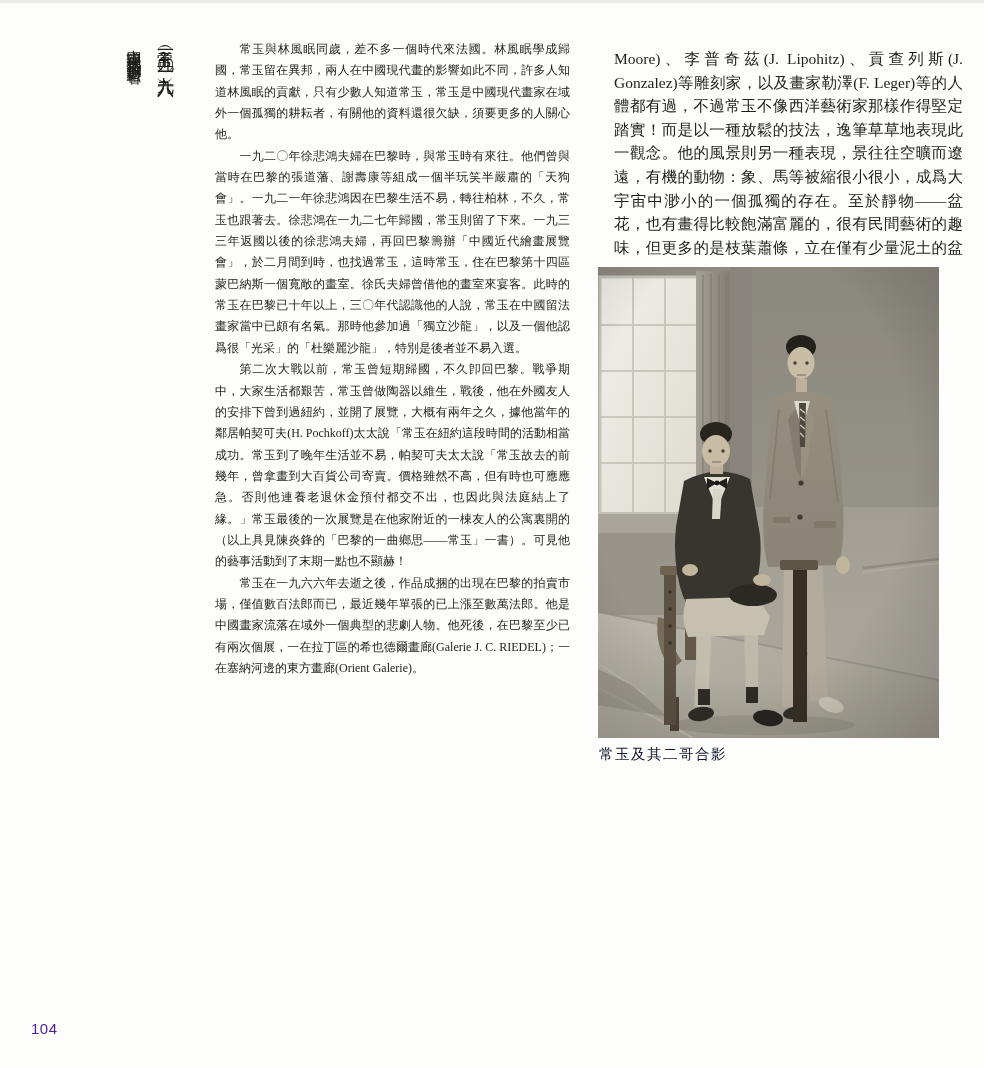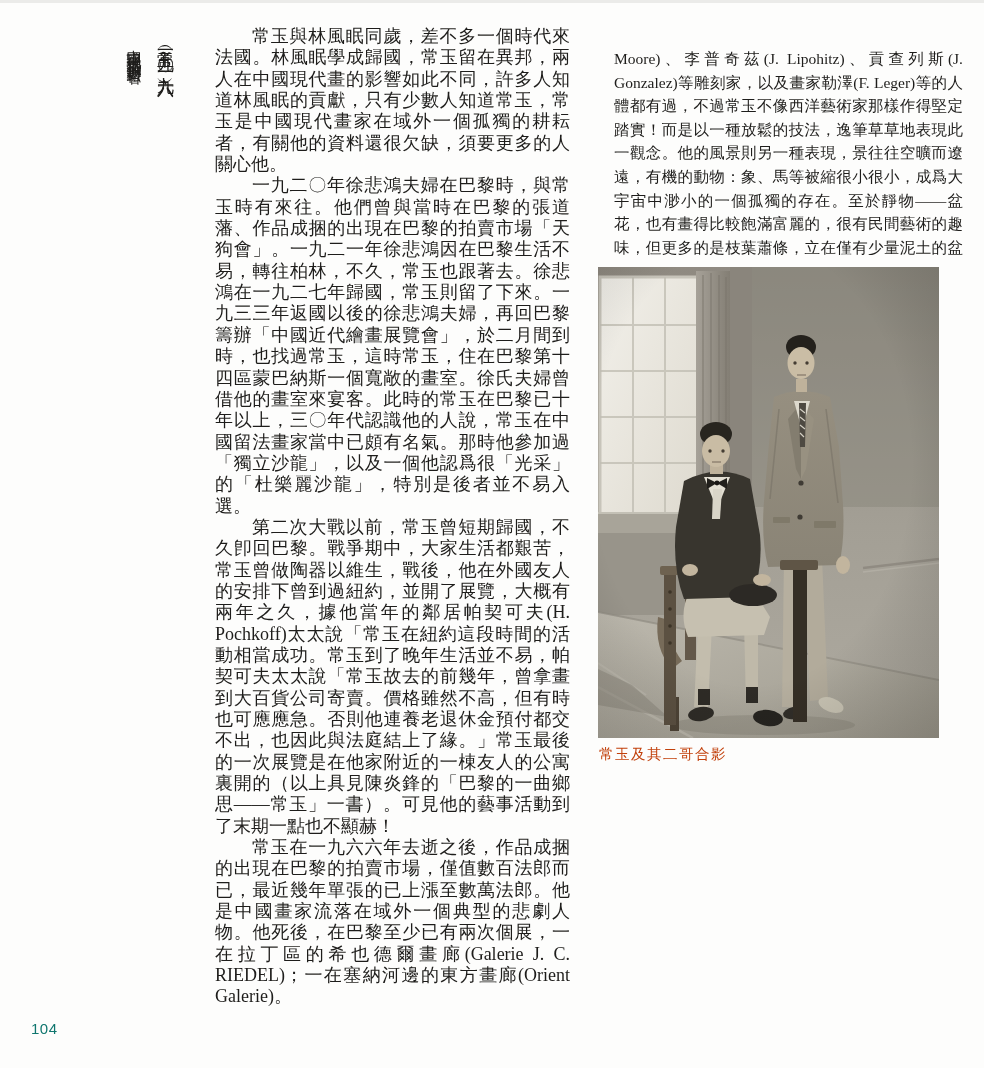--- a/index.html
+++ b/index.html
@@ -11,60 +11,60 @@
   .scan-edge{position:absolute;top:0;left:0;width:984px;height:3px;background:#ebebe9;}
   
   .vtitle{
     position:absolute;left:124px;top:38px;height:215px;
     writing-mode:vertical-rl;text-orientation:mixed;
   }
   .vt-main{font-size:17px;letter-spacing:1px;font-weight:500;}
   .vt-sub{font-size:15px;letter-spacing:2px;margin-right:11px;}
   
   .col-main{
-    position:absolute;left:215px;top:26px;width:355px;height:1014px;
+    position:absolute;left:215px;top:39px;width:355px;height:1014px;
     overflow:hidden;text-align:justify;text-justify:inter-ideograph;
-    font-size:18px;line-height:21.35px;font-family:Liberation Serif, serif;
+    font-size:12px;line-height:21.35px;font-family:Liberation Serif, serif;
   }
   .col-main p{margin:0;text-indent:2.05em;}
   
   .col-right{
     position:absolute;left:598px;top:31px;width:381px;height:224px;
     overflow:hidden;text-align:justify;text-justify:inter-ideograph;
     font-size:15.5px;line-height:23.6px;
   }
   .col-right p{margin:16px;text-indent:0;}
   
   .photo{
     position:absolute;left:598px;top:267px;width:341px;height:471px;
     background:#aaa69c;
   }
   .photo svg{display:block;width:341px;height:471px;}
   .caption{
-    position:absolute;left:599px;top:745px;font-size:14.5px;letter-spacing:1.5px;color:#c2410c;
+    position:absolute;left:599px;top:745px;font-size:14.5px;letter-spacing:1.5px;color:#0f172a;
   }
   .pagenum{
     position:absolute;left:31px;top:1020px;font-size:15px;letter-spacing:.5px;
-    font-family:"Liberation Sans","DejaVu Sans",sans-serif;color:#0f766e;
+    font-family:"Liberation Sans","DejaVu Sans",sans-serif;color:#4c1d95;
   }
 </style>
 </head>
 <body>
 
 <div class="page">
   <div class="scan-edge"></div>
 
   <div class="vtitle">
     <div class="vt-main">常玉（一九〇〇～一九六六）</div>
     <div class="vt-sub">中國現代畫孤獨的耕耘者</div>
   </div>
 
   <div class="col-main">
     <p>常玉與林風眠同歲，差不多一個時代來法國。林風眠學成歸國，常玉留在異邦，兩人在中國現代畫的影響如此不同，許多人知道林風眠的貢獻，只有少數人知道常玉，常玉是中國現代畫家在域外一個孤獨的耕耘者，有關他的資料還很欠缺，須要更多的人關心他。</p>
-    <p>一九二〇年徐悲鴻夫婦在巴黎時，與常玉時有來往。他們曾與當時在巴黎的張道藩、作品成捆的出現在巴黎的拍賣市場「天狗會」。一九二一年徐悲鴻因在巴黎生活不易，轉往柏林，不久，常玉也跟著去。徐悲鴻在一九二七年歸國，常玉則留了下來。一九三三年返國以後的徐悲鴻夫婦，再回巴黎籌辦「中國近代繪畫展覽會」，於二月間到時，也找過常玉，這時常玉，住在巴黎第十四區蒙巴納斯一個寬敞的畫室。徐氏夫婦曾借他的畫室來宴客。此時的常玉在巴黎已十年以上，三〇年代認識他的人說，常玉在中國留法畫家當中已頗有名氣。那時他參加過「獨立沙龍」，以及一個他認爲很「光采」的「杜樂麗沙龍」，特別是後者並不易入選。</p>
+    <p>一九二〇年徐悲鴻夫婦在巴黎時，與常玉時有來往。他們曾與當時在巴黎的張道藩、謝壽康等組成一個半玩笑半嚴肅的「天狗會」。一九二一年徐悲鴻因在巴黎生活不易，轉往柏林，不久，常玉也跟著去。徐悲鴻在一九二七年歸國，常玉則留了下來。一九三三年返國以後的徐悲鴻夫婦，再回巴黎籌辦「中國近代繪畫展覽會」，於二月間到時，也找過常玉，這時常玉，住在巴黎第十四區蒙巴納斯一個寬敞的畫室。徐氏夫婦曾借他的畫室來宴客。此時的常玉在巴黎已十年以上，三〇年代認識他的人說，常玉在中國留法畫家當中已頗有名氣。那時他參加過「獨立沙龍」，以及一個他認爲很「光采」的「杜樂麗沙龍」，特別是後者並不易入選。</p>
     <p>第二次大戰以前，常玉曾短期歸國，不久卽回巴黎。戰爭期中，大家生活都艱苦，常玉曾做陶器以維生，戰後，他在外國友人的安排下曾到過紐約，並開了展覽，大概有兩年之久，據他當年的鄰居帕契可夫(H. Pochkoff)太太說「常玉在紐約這段時間的活動相當成功。常玉到了晚年生活並不易，帕契可夫太太說「常玉故去的前幾年，曾拿畫到大百貨公司寄賣。價格雖然不高，但有時也可應應急。否則他連養老退休金預付都交不出，也因此與法庭結上了緣。」常玉最後的一次展覽是在他家附近的一棟友人的公寓裏開的（以上具見陳炎鋒的「巴黎的一曲鄉思——常玉」一書）。可見他的藝事活動到了末期一點也不顯赫！</p>
     <p>常玉在一九六六年去逝之後，作品成捆的出現在巴黎的拍賣市場，僅值數百法郎而已，最近幾年單張的已上漲至數萬法郎。他是中國畫家流落在域外一個典型的悲劇人物。他死後，在巴黎至少已有兩次個展，一在拉丁區的希也德爾畫廊(Galerie J. C. RIEDEL)；一在塞納河邊的東方畫廊(Orient Galerie)。</p>
 
   </div>
 
   <div class="col-right">
     <p>Moore)、李普奇茲(J. Lipohitz)、貢查列斯(J. Gonzalez)等雕刻家，以及畫家勒澤(F. Leger)等的人體都有過，不過常玉不像西洋藝術家那樣作得堅定踏實！而是以一種放鬆的技法，逸筆草草地表現此一觀念。他的風景則另一種表現，景往往空曠而遼遠，有機的動物：象、馬等被縮很小很小，成爲大宇宙中渺小的一個孤獨的存在。至於靜物——盆花，也有畫得比較飽滿富麗的，很有民間藝術的趣味，但更多的是枝葉蕭條，立在僅有少量泥土的盆上，背景往往空無一物，正像他漂泊異鄉的孤獨身軀，找不到廣厚故地的滋養。</p>
   </div>
 
   <div class="photo">

